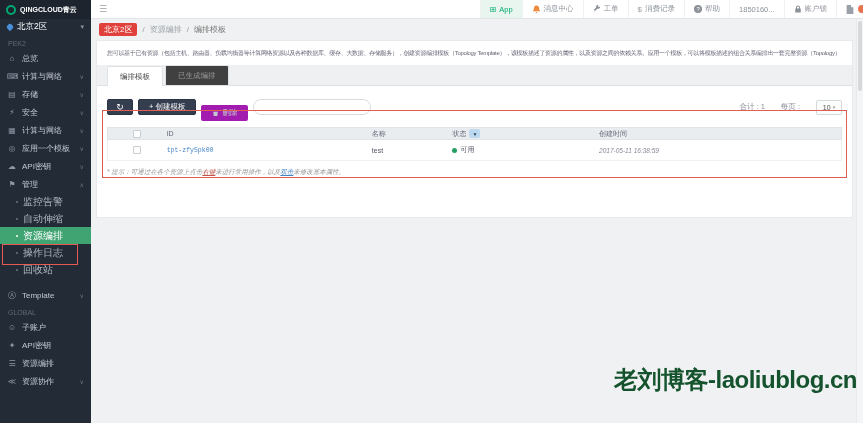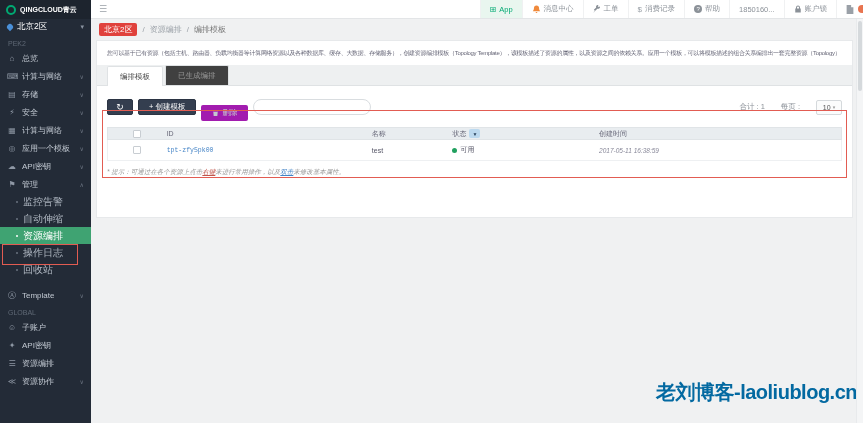--- a/index.html
+++ b/index.html
@@ -71,21 +71,21 @@
   .checkbox { width:8px; height:8px; border:1px solid #c8cdd2; border-radius:1px; background:#fff; cursor:pointer; }
   .filter-chip { width:11px; height:9px; background:#bcd9ef; border-radius:2px; display:inline-flex; align-items:center; justify-content:center; font-size:5px; color:#27405a; cursor:pointer; }
   .id-link { color:#4584c6; font-family:"Liberation Mono","DejaVu Sans Mono",monospace; font-size:6.5px; text-decoration:none; cursor:pointer; }
   .status-dot { width:5px; height:5px; border-radius:50%; background:#21a05f; }
   .time-cell { font-style:italic; color:#889; font-size:6.5px; }
 
   .tip { margin-top:7px; font-size:6.5px; font-style:italic; color:#999; white-space:nowrap; overflow:hidden; }
   .tip .lnk-r { color:#c0564c; text-decoration:underline; cursor:pointer; }
   .tip .lnk-b { color:#4584c6; text-decoration:underline; cursor:pointer; }
 
-  .watermark { position:absolute; right:6px; top:379px; font-size:20px; font-weight:bold; color:#0369a1; white-space:nowrap; letter-spacing:-0.5px; }
+  .watermark { position:absolute; right:6px; top:364px; font-size:24px; font-weight:bold; color:#14532d; white-space:nowrap; letter-spacing:-0.5px; }
 
   
   .anno { position:absolute; border:1px solid #e25c52; pointer-events:none; z-index:50; }
   .anno-sidebar { left:2px; top:244px; width:76px; height:21px; }
   .anno-table { left:102px; top:110px; width:745px; height:68px; }
 
   
   .scrollbar { position:absolute; right:0; top:19px; width:7px; height:404px; background:#f4f5f6; border-left:1px solid #e8eaec; }
   .scroll-thumb { margin:2px 1px 0; width:4px; height:70px; background:#d5d9dc; border-radius:2px; cursor:pointer; }
 

